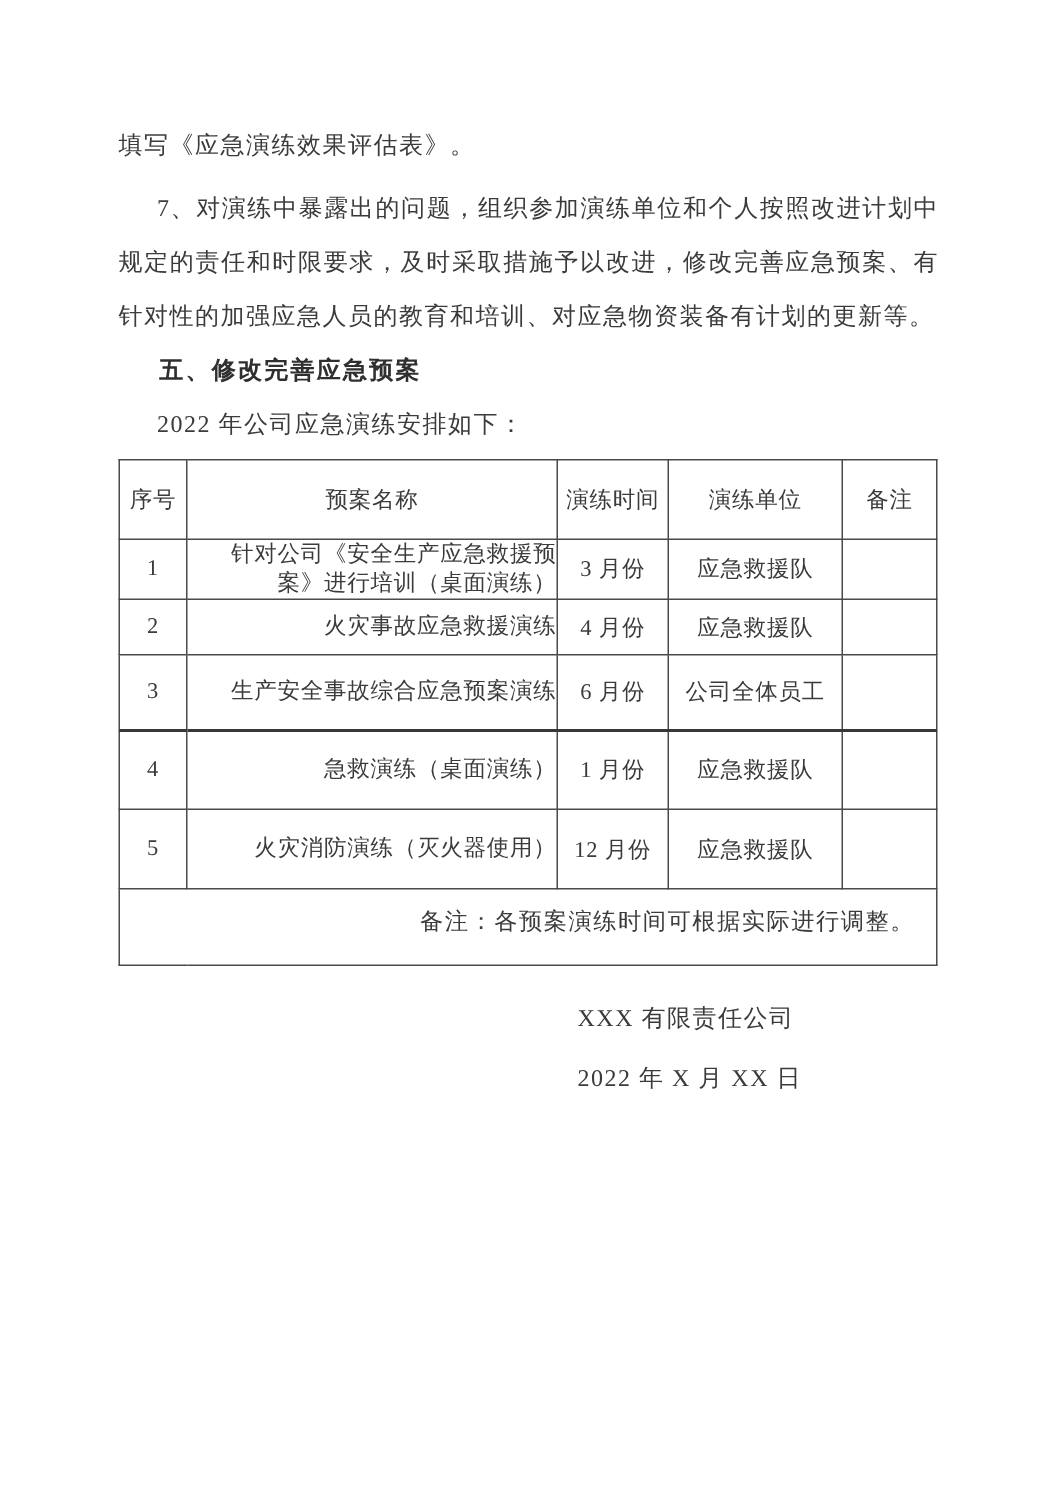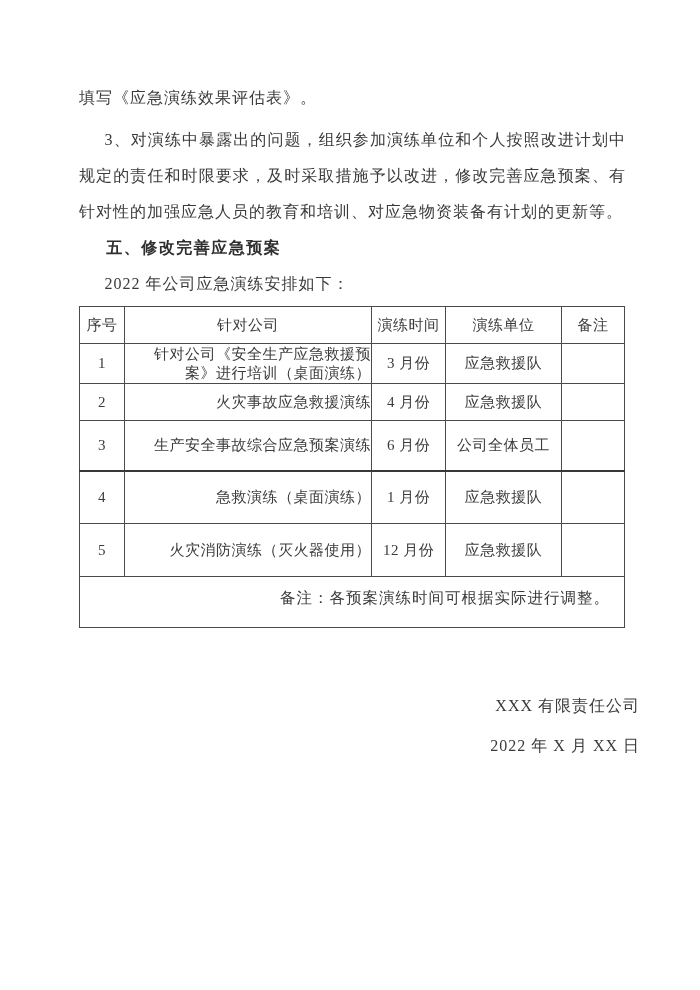--- a/index.html
+++ b/index.html
@@ -57,21 +57,21 @@
     vertical-align: middle;
     padding: 0;
     overflow: hidden;
   }
   .schedule col.col-no   { width: 45px; }
   .schedule col.col-name { width: 247px; }
   .schedule col.col-time { width: 74px; }
   .schedule col.col-unit { width: 116px; }
   .schedule col.col-note { width: 63px; }
 
-  .schedule tr.header-row { height: 37px; }
+  .schedule tr.header-row { height: 53px; }
   .schedule tr.row-1 { height: 40px; }
   .schedule tr.row-2 { height: 37px; }
   .schedule tr.row-3 { height: 50px; }
   .schedule tr.row-4 { height: 53px; }
   .schedule tr.row-5 { height: 53px; }
   .schedule tr.footer-row { height: 51px; }
 
   .schedule th, .c-no, .c-time, .c-unit, .c-note { text-align: center; }
   .c-name {
     text-align: right;
@@ -83,58 +83,58 @@
   .schedule tr.footer-row td {
     text-align: right;
     padding: 0 14px 8px 14px;
     font-size: 15.5px;
     letter-spacing: 1px;
   }
 
   .signature {
     position: absolute;
     left: 385px;
-    top: 686px;
+    top: 660px;
     width: 255px;
-    text-align: right;
+    text-align: left;
   }
   .signature p {
     margin: 0;
     font-size: 16px;
     line-height: 40px;
     letter-spacing: 1px;
     color: #3b3b3b;
   }
 </style>
 </head>
 <body>
 
 <div class="page">
   <div class="content">
 
     <p class="para">填写《应急演练效果评估表》。</p>
 
-    <p class="para para-indent para-item5">3、对演练中暴露出的问题，组织参加演练单位和个人按照改进计划中规定的责任和时限要求，及时采取措施予以改进，修改完善应急预案、有针对性的加强应急人员的教育和培训、对应急物资装备有计划的更新等。</p>
+    <p class="para para-indent para-item5">7、对演练中暴露出的问题，组织参加演练单位和个人按照改进计划中规定的责任和时限要求，及时采取措施予以改进，修改完善应急预案、有针对性的加强应急人员的教育和培训、对应急物资装备有计划的更新等。</p>
 
     <p class="section-heading">五、修改完善应急预案</p>
 
     <p class="para para-indent table-intro">2022 年公司应急演练安排如下：</p>
 
     <table class="schedule">
       <colgroup>
         <col class="col-no">
           <col class="col-name">
           <col class="col-time">
           <col class="col-unit">
           <col class="col-note">
       </colgroup>
       <thead>
         <tr class="header-row">
           <th>序号</th>
-          <th>针对公司</th>
+          <th>预案名称</th>
           <th>演练时间</th>
           <th>演练单位</th>
           <th>备注</th>
         </tr>
       </thead>
       <tbody>
         <tr class="row-1">
           <td class="c-no">1</td>
           <td class="c-name">针对公司《安全生产应急救援预案》进行培训（桌面演练）</td>
           <td class="c-time">3 月份</td>

